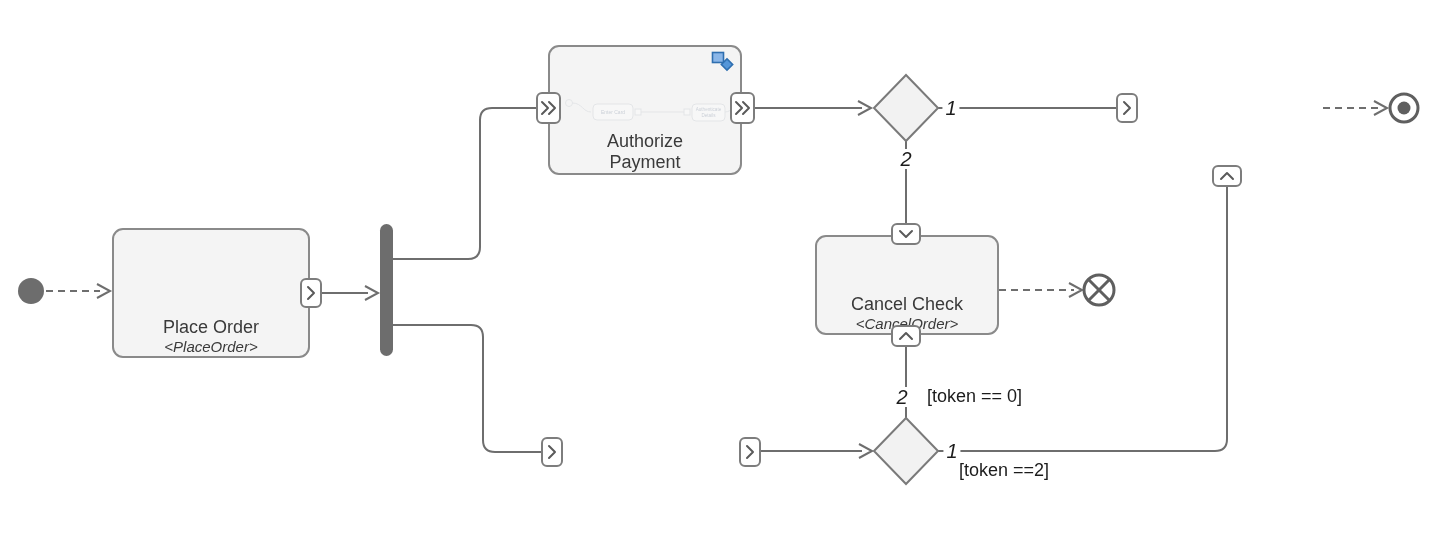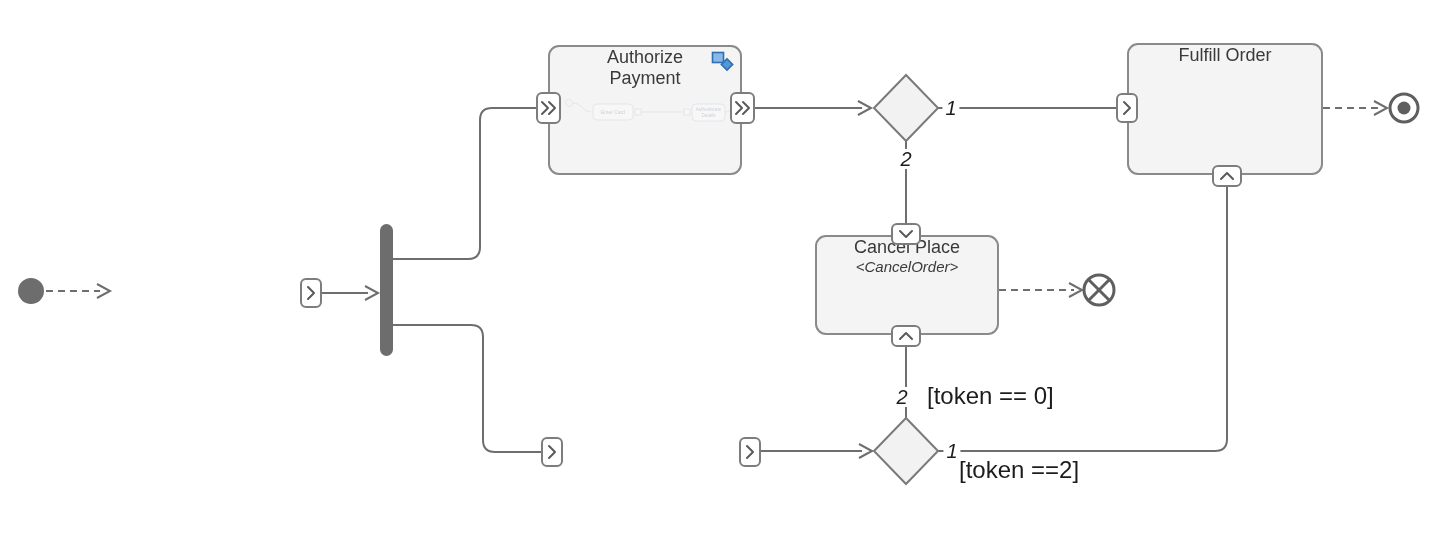--- a/index.html
+++ b/index.html
@@ -9,21 +9,21 @@
   }
   svg.wires{position:absolute;left:0;top:0;z-index:1;}
   .wire{stroke:#6e6e6e;stroke-width:2;fill:none;}
   .wire.dashed{stroke-dasharray:7 5;}
   .head{stroke:#6e6e6e;stroke-width:2;fill:none;}
   .diamond{fill:#f2f2f2;stroke:#7a7a7a;stroke-width:2;}
 
   .activity{
     position:absolute;z-index:2;box-sizing:border-box;
     background:#f4f4f4;border:2px solid #8a8a8a;border-radius:11px;
-    display:flex;flex-direction:column;align-items:center;justify-content:flex-start;
+    display:flex;flex-direction:column;align-items:center;justify-content:flex-end;
   }
   .activity .label{
     font-size:18px;color:#3a3a3a;text-align:center;line-height:1.18;z-index:2;
   }
   .activity .label.wrap{max-width:112px;}
   .activity .stereotype{
     font-size:15px;font-style:italic;color:#3a3a3a;text-align:center;line-height:1.2;z-index:2;
   }
   .activity .stereotype:empty{display:none;}
   .preview{position:absolute;left:0;top:0;z-index:1;}
@@ -41,21 +41,21 @@
   .chev{stroke:#5a5a5a;stroke-width:2;fill:none;stroke-linecap:round;stroke-linejoin:round;}
 
   .edge-label{
     position:absolute;z-index:4;transform:translate(-50%,-50%);
     background:#ffffff;padding:0 3px;line-height:1;
     font-size:20px;font-style:italic;color:#1c1c1c;
   }
   .guard{
     position:absolute;z-index:4;transform:translateY(-50%);
     background:#ffffff;padding:0 2px;line-height:1.15;
-    font-size:24px;color:#1c1c1c;
+    font-size:18px;color:#1c1c1c;
   }
 </style>
 </head>
 <body>
 
 <div class="canvas">
 
   <svg class="wires" width="1429" height="546" viewBox="0 0 1429 546">
 
     <g>
@@ -124,20 +124,24 @@
       <line x1="1088.5" y1="279.5" x2="1109.5" y2="300.5" stroke="#5f5f5f" stroke-width="3"></line>
       <line x1="1109.5" y1="279.5" x2="1088.5" y2="300.5" stroke="#5f5f5f" stroke-width="3"></line>
     </g>
 
     <g>
       <circle cx="1404" cy="108" r="14" fill="#ffffff" stroke="#5f5f5f" stroke-width="3"></circle>
       <circle cx="1404" cy="108" r="6.5" fill="#5f5f5f"></circle>
     </g>
   </svg>
 
+  <div class="activity" style="left:112px;top:228px;width:198px;height:130px;">
+    <div class="label">Place Order</div>
+    <div class="stereotype">&lt;PlaceOrder&gt;</div>
+  </div>
 
   <div class="activity" style="left:548px;top:45px;width:194px;height:130px;">
     <svg class="preview" width="190" height="126" viewBox="0 0 190 126" opacity="0.55">
       <g stroke="#d6d9dd" stroke-width="1" fill="none">
         <circle cx="19" cy="56" r="3.5"></circle>
         <path d="M22.5 56 C32 56 33 65 41 65"></path>
         <rect x="43" y="57" width="40" height="16" rx="4" fill="#fbfbfb"></rect>
         <rect x="85" y="62" width="6" height="6" fill="#fbfbfb"></rect>
         <line x1="91" y1="65" x2="134" y2="65"></line>
         <rect x="134" y="62" width="6" height="6" fill="#fbfbfb"></rect>
@@ -152,28 +156,24 @@
     <svg class="sub-icon" width="26" height="24" viewBox="0 0 26 24">
       <rect x="2.5" y="2.5" width="11" height="10" fill="#8ab6e8" stroke="#2f6fb0" stroke-width="1.6"></rect>
       <rect x="13" y="10.5" width="8" height="8" transform="rotate(45 17 14.5)" fill="#5596d8" stroke="#2f6fb0" stroke-width="1.6"></rect>
     </svg>
     <div class="label wrap">Authorize Payment</div>
 
   </div>
 
 
   <div class="activity" style="left:815px;top:235px;width:184px;height:100px;">
-    <div class="label">Cancel Place</div>
+    <div class="label">Cancel Check</div>
     <div class="stereotype">&lt;CancelOrder&gt;</div>
   </div>
 
-  <div class="activity" style="left:1127px;top:43px;width:196px;height:132px;">
-    <div class="label">Fulfill Order</div>
-
-  </div>
 
   <div class="port port-v" style="left:300px;top:278px;">
     <svg width="10" height="16" viewBox="0 0 10 16">
         <polyline class="chev" points="2,2 8,8 2,14"></polyline>
       </svg>
   </div>
 
   <div class="port port-v wide" style="left:536px;top:92px;">
     <svg width="17" height="16" viewBox="0 0 17 16">
         <polyline class="chev" points="2,2 8,8 2,14"></polyline>

